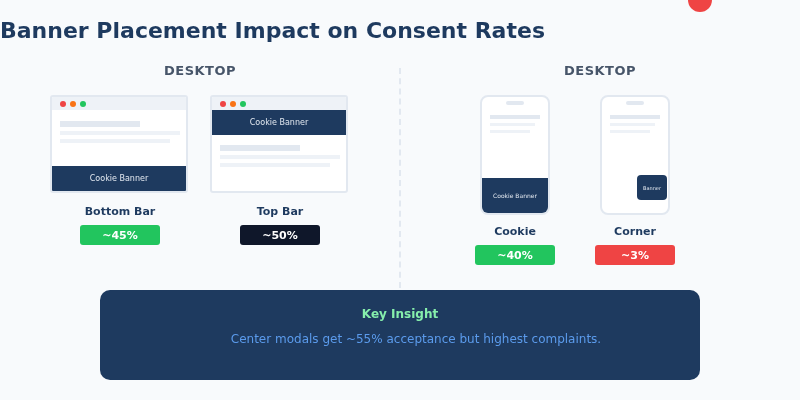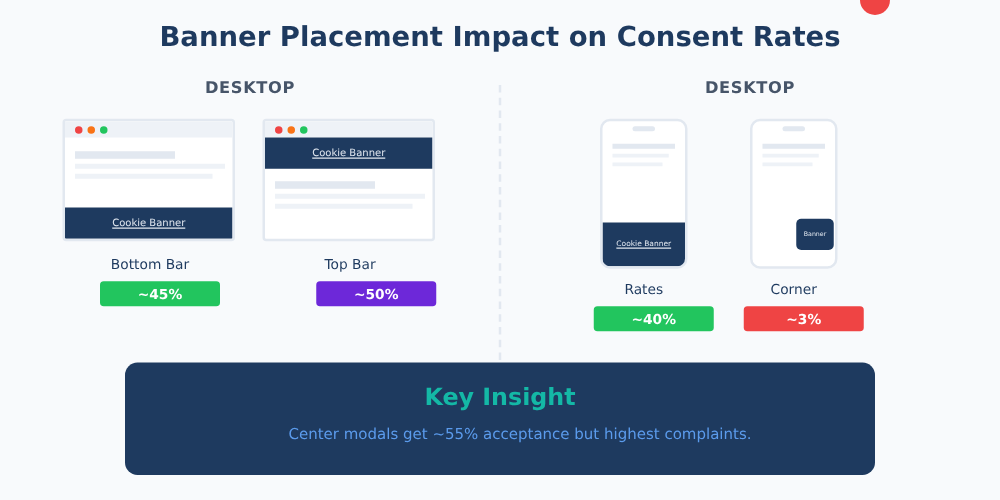--- a/index.html
+++ b/index.html
@@ -1,34 +1,34 @@
 <!DOCTYPE html>
 <html><head>
 <meta charset="utf-8">
 <style>
   html, body { margin:0; padding:0; }
   body { width:800px; height:400px; background:#f8fafc; position:relative; overflow:hidden; font-family:"DejaVu Sans", sans-serif; }
   .abs { position:absolute; }
-  .title { left:0; width:800px; top:18px; text-align:center; font-size:22px; font-weight:bold; color:#1e3a5f; }
+  .title { left:0; width:800px; top:18px; font-size:22px; font-weight:bold; color:#1e3a5f; }
   .red-dot { left:688px; top:-12px; width:24px; height:24px; border-radius:50%; background:#ef4444; }
   .section-label { font-size:13px; font-weight:bold; color:#475569; letter-spacing:0.5px; text-align:center; }
   .divider { left:399px; top:68px; height:220px; border-left:2px dashed #e2e8f0; }
   .browser { width:138px; height:98px; background:#fff; border:2px solid #e2e8f0; border-radius:3px; box-sizing:border-box; overflow:hidden; }
   .browser .chrome { height:13px; background:#eef2f7; position:relative; }
   .dot { position:absolute; top:4px; width:6px; height:6px; border-radius:50%; }
   .line { position:absolute; height:4px; background:#eef2f7; }
   .line.thick { height:6px; background:#e2e8f0; }
-  .banner { position:absolute; left:0; right:0; background:#1e3a5f; color:#e2e8f0; font-size:8px; text-align:center;text-decoration:underline; }
+  .banner { position:absolute; left:0; right:0; background:#1e3a5f; color:#e2e8f0; font-size:8px; text-align:center; }
   .phone { width:70px; height:120px; background:#fff; border:2px solid #e2e8f0; border-radius:8px; box-sizing:border-box; overflow:hidden; }
   .notch { position:absolute; left:24px; top:4px; width:18px; height:4px; border-radius:2px; background:#e2e8f0; }
   .corner-banner { position:absolute; left:35px; top:78px; width:30px; height:25px; border-radius:4px; background:#1e3a5f; color:#e2e8f0; font-size:5px; display:flex; align-items:center; justify-content:center; }
-  .item-label { font-size:11px; font-weight:normal; color:#1e3a5f; text-align:center; width:140px; }
-  .badge { width:96px; height:20px; border-radius:3px; color:#fff; font-size:11px; font-weight:bold; display:flex; align-items:center; justify-content:center; }
+  .item-label { font-size:11px; font-weight:bold; color:#1e3a5f; text-align:center; width:140px; }
+  .badge { width:80px; height:20px; border-radius:3px; color:#fff; font-size:11px; font-weight:bold; display:flex; align-items:center; justify-content:center; }
   .insight { left:100px; top:290px; width:600px; height:90px; background:#1e3a5f; border-radius:10px; text-align:center; }
-  .insight-title { color:#14b8a6; font-size:19px; font-weight:bold; margin-top:17px; }
+  .insight-title { color:#86efac; font-size:12px; font-weight:bold; margin-top:17px; }
   .insight-line { color:#5b9bec; font-size:12px; line-height:20px; }
 </style>
 </head>
 <body>
 
 <div class="abs title">Banner Placement Impact on Consent Rates</div>
 <div class="abs red-dot"></div>
 
 <div class="abs section-label" style="left:130px;top:63px;width:140px;">DESKTOP</div>
 
@@ -52,21 +52,21 @@
   </div>
   <div class="banner" style="top:13px;height:25px;line-height:25px;">Cookie Banner</div>
   <div class="line thick" style="left:8px;top:48px;width:80px;"></div>
   <div class="line" style="left:8px;top:58px;width:120px;"></div>
   <div class="line" style="left:8px;top:66px;width:110px;"></div>
 </div>
 
 <div class="abs item-label" style="left:50px;top:205px;">Bottom Bar</div>
 <div class="abs item-label" style="left:210px;top:205px;text-align:center;">Top Bar</div>
 <div class="abs badge" style="left:80px;top:225px;background:#22c55e;">~45%</div>
-<div class="abs badge" style="left:253px;top:225px;background:#6d28d9;text-align:right;">~50%</div>
+<div class="abs badge" style="left:240px;top:225px;background:#0f172a;text-align:right;">~50%</div>
 
 <div class="abs divider"></div>
 
 <div class="abs section-label" style="left:530px;top:63px;width:140px;">DESKTOP</div>
 
 <div class="abs phone" style="left:480px;top:95px;">
   <div class="notch"></div>
   <div class="line thick" style="left:8px;top:18px;width:50px;height:4px;"></div>
   <div class="line" style="left:8px;top:26px;width:45px;height:3px;"></div>
   <div class="line" style="left:8px;top:33px;width:40px;height:3px;"></div>
@@ -74,21 +74,21 @@
 </div>
 
 <div class="abs phone" style="left:600px;top:95px;">
   <div class="notch"></div>
   <div class="line thick" style="left:8px;top:18px;width:50px;height:4px;"></div>
   <div class="line" style="left:8px;top:26px;width:45px;height:3px;"></div>
   <div class="line" style="left:8px;top:33px;width:40px;height:3px;"></div>
   <div class="corner-banner">Banner</div>
 </div>
 
-<div class="abs item-label" style="left:445px;top:225px;">Rates</div>
+<div class="abs item-label" style="left:445px;top:225px;">Cookie</div>
 <div class="abs item-label" style="left:565px;top:225px;">Corner</div>
 <div class="abs badge" style="left:475px;top:245px;background:#22c55e;">~40%</div>
 <div class="abs badge" style="left:595px;top:245px;background:#ef4444;">~3%</div>
 
 <div class="abs insight">
   <div class="insight-title">Key Insight</div>
   <div class="insight-line" style="margin-top:8px;padding-left:32px;">Center modals get ~55% acceptance but highest complaints.</div>
 </div>
 
 </body></html>

